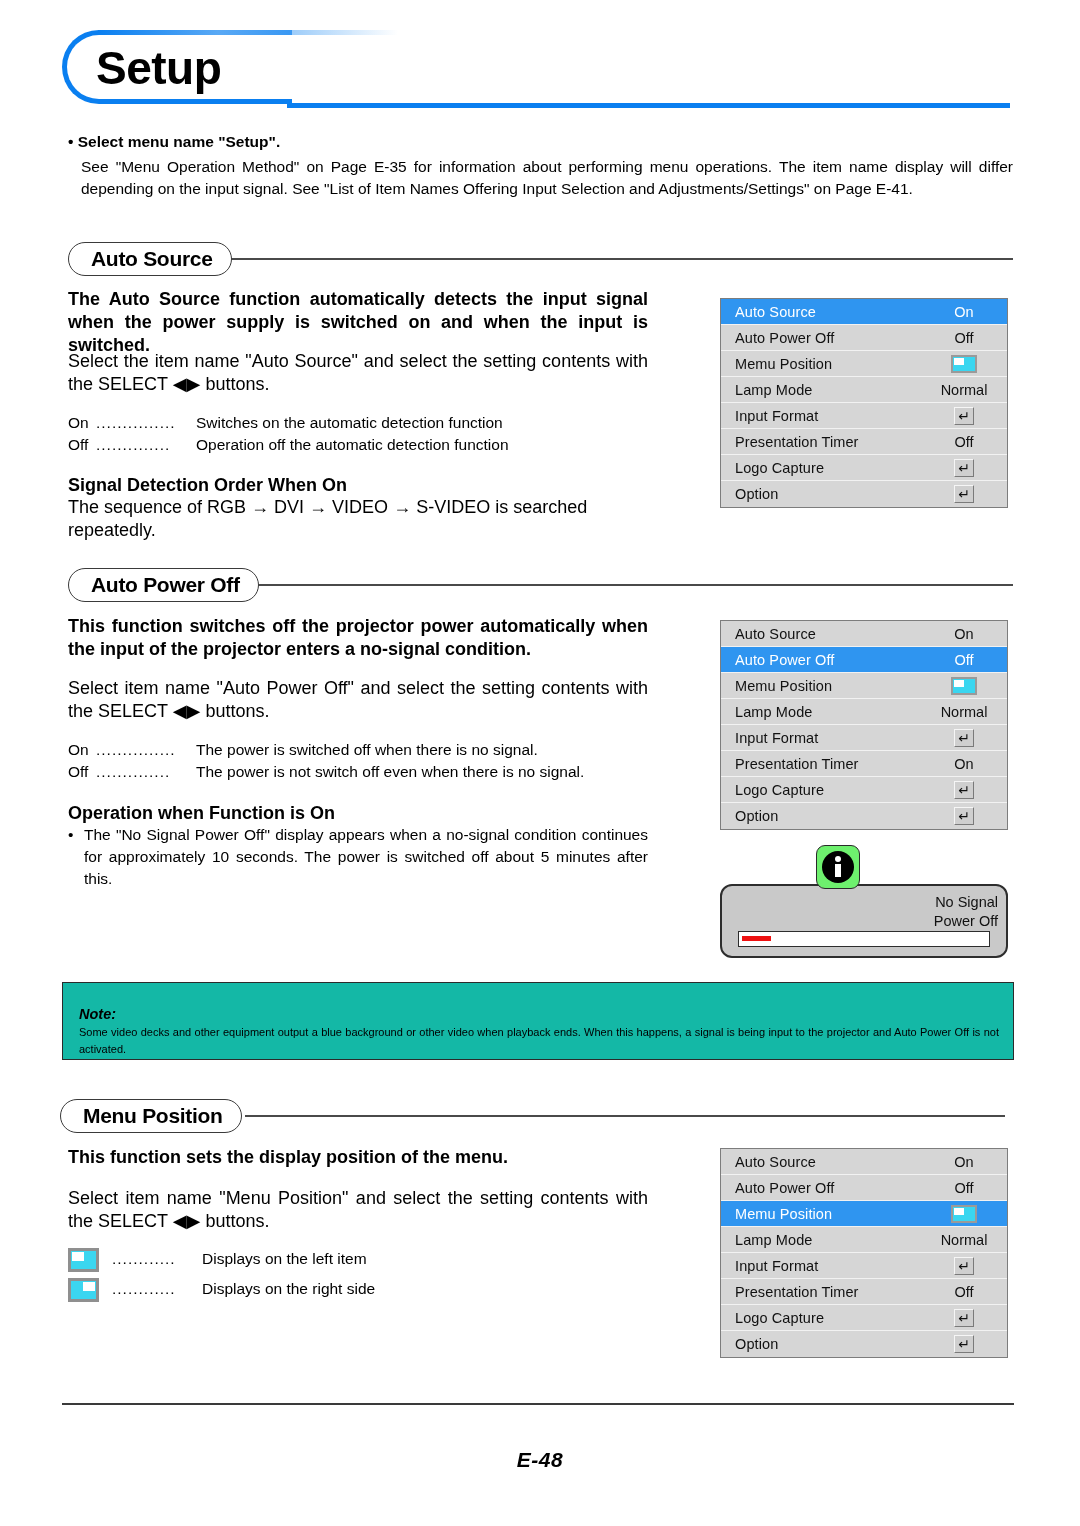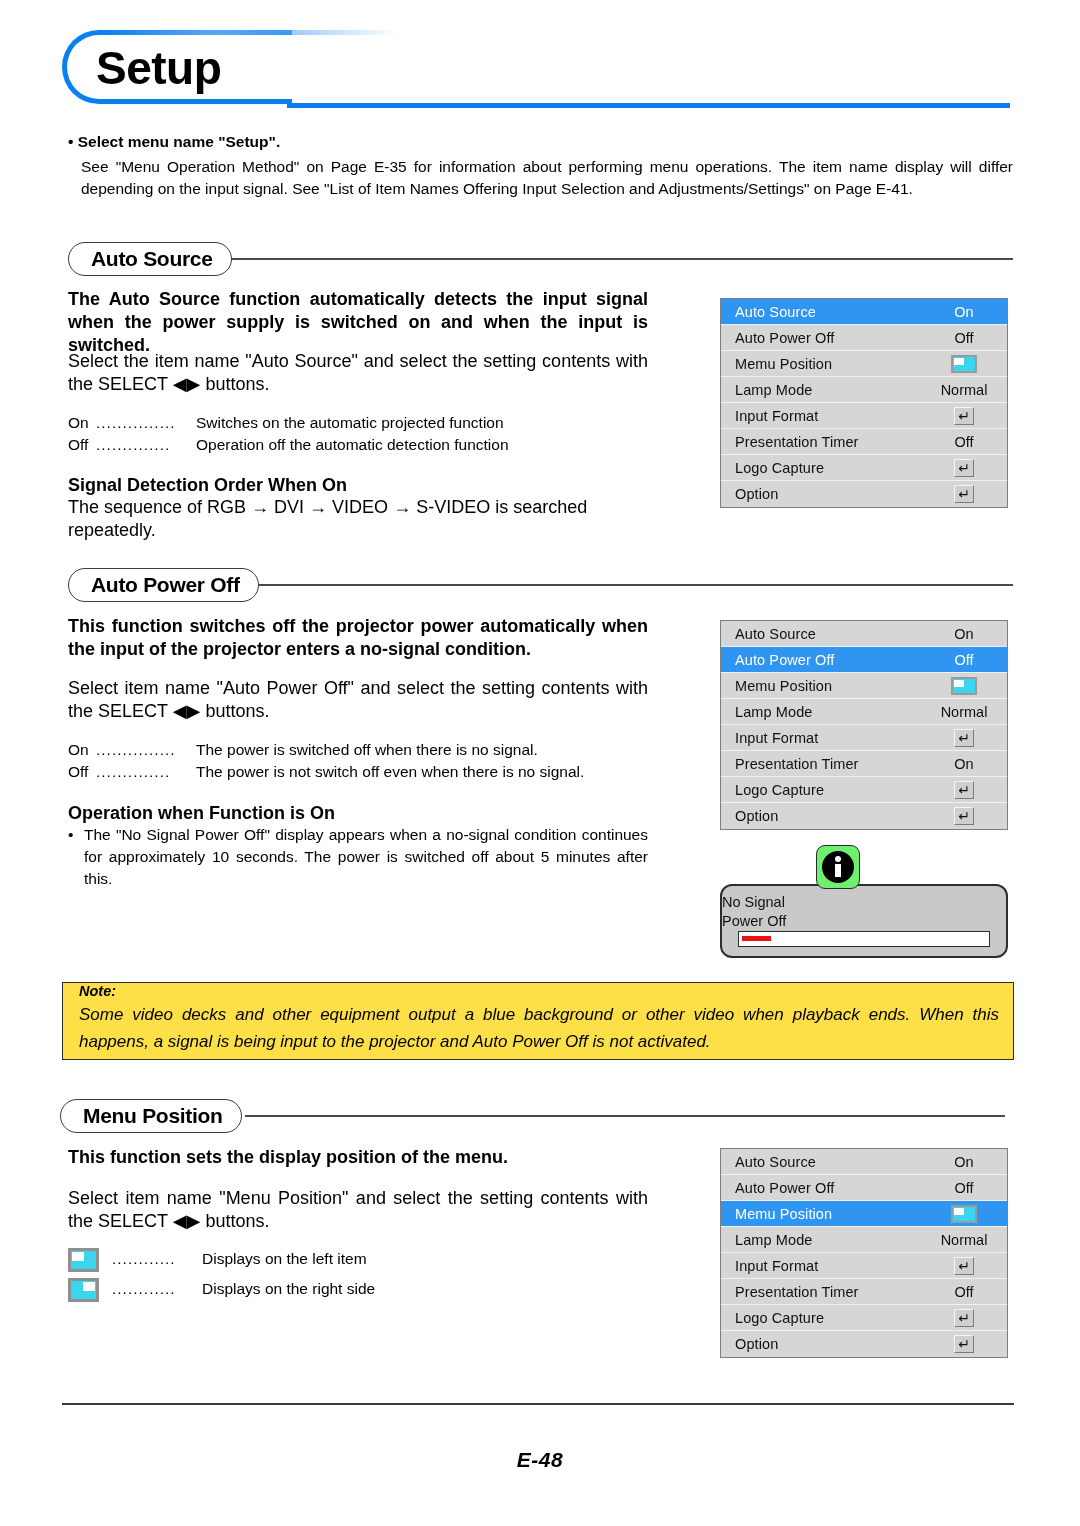--- a/index.html
+++ b/index.html
@@ -292,21 +292,21 @@
     width: 288px; height: 74px;
     background: #c9c9c9;
     border: 2px solid #2d2d2d;
     border-radius: 12px;
     box-sizing: border-box;
     z-index: 2;
   }
   .nosig-text {
     position: absolute;
     left: 0; right: 8px; top: 7px;
-    text-align: left;
+    text-align: right;
     font-size: 14.5px;
     line-height: 19px;
     color: #111;
   }
   .nosig-bar {
     position: absolute;
     left: 16px;
     right: 16px;
     bottom: 9px;
     height: 16px;
@@ -319,33 +319,32 @@
     left: 3px; top: 4px;
     width: 32px; height: 5px;
     background: #ee1111;
   }
 
   
   .notebox {
     position: absolute;
     border: 1.6px solid #2b2b2b;
     box-sizing: border-box;
-    background: #fde047;
-    padding: 0 14px 10px 16px;
+    background: #14b8a6;
+    padding: 23px 14px 10px 16px;
   }
   .note-title {
     font-size: 14.5px;
     font-weight: bold;
     font-style: italic;
     margin-bottom: 2px;
   }
   .note-body {
-    font-size: 17px;
-    font-style: italic;
-    line-height: 27px;
+    font-size: 11px;
+    line-height: 17px;
     text-align: justify;
   }
 
   
   .footer-rule {
     position: absolute;
     left: 62px;
     top: 1403px;
     width: 952px;
     height: 2.2px;
@@ -387,21 +386,21 @@
   </div>
 
   <div class="txt bold just" style="left:68px; top:288px; width:580px;">The Auto Source function automatically detects the input signal when the power supply is switched on and when the input is switched.</div>
 
   <div class="txt just" style="left:68px; top:350px; width:580px;">Select the item name "Auto Source" and select the setting contents with the SELECT ◀▶ buttons.</div>
 
   <div class="deflist" style="left:68px; top:412px; width:580px;">
     <div class="defrow">
       <span class="defkey" style="width:28px;">On</span>
       <span class="defdots" style="width:100px;">...............</span>
-      <span class="defval">Switches on the automatic projected function</span>
+      <span class="defval">Switches on the automatic detection function</span>
     </div>
     <div class="defrow">
       <span class="defkey" style="width:28px;">Off</span>
       <span class="defdots" style="width:100px;">..............</span>
       <span class="defval">Operation off the automatic detection function</span>
     </div>
   </div>
 
   <div class="txt bold" style="left:68px; top:474px; width:580px;">Signal Detection Order When On</div>
   <div class="txt" style="left:68px; top:496px; width:600px;">The sequence of RGB → DVI → VIDEO → S-VIDEO is searched repeatedly.</div>

